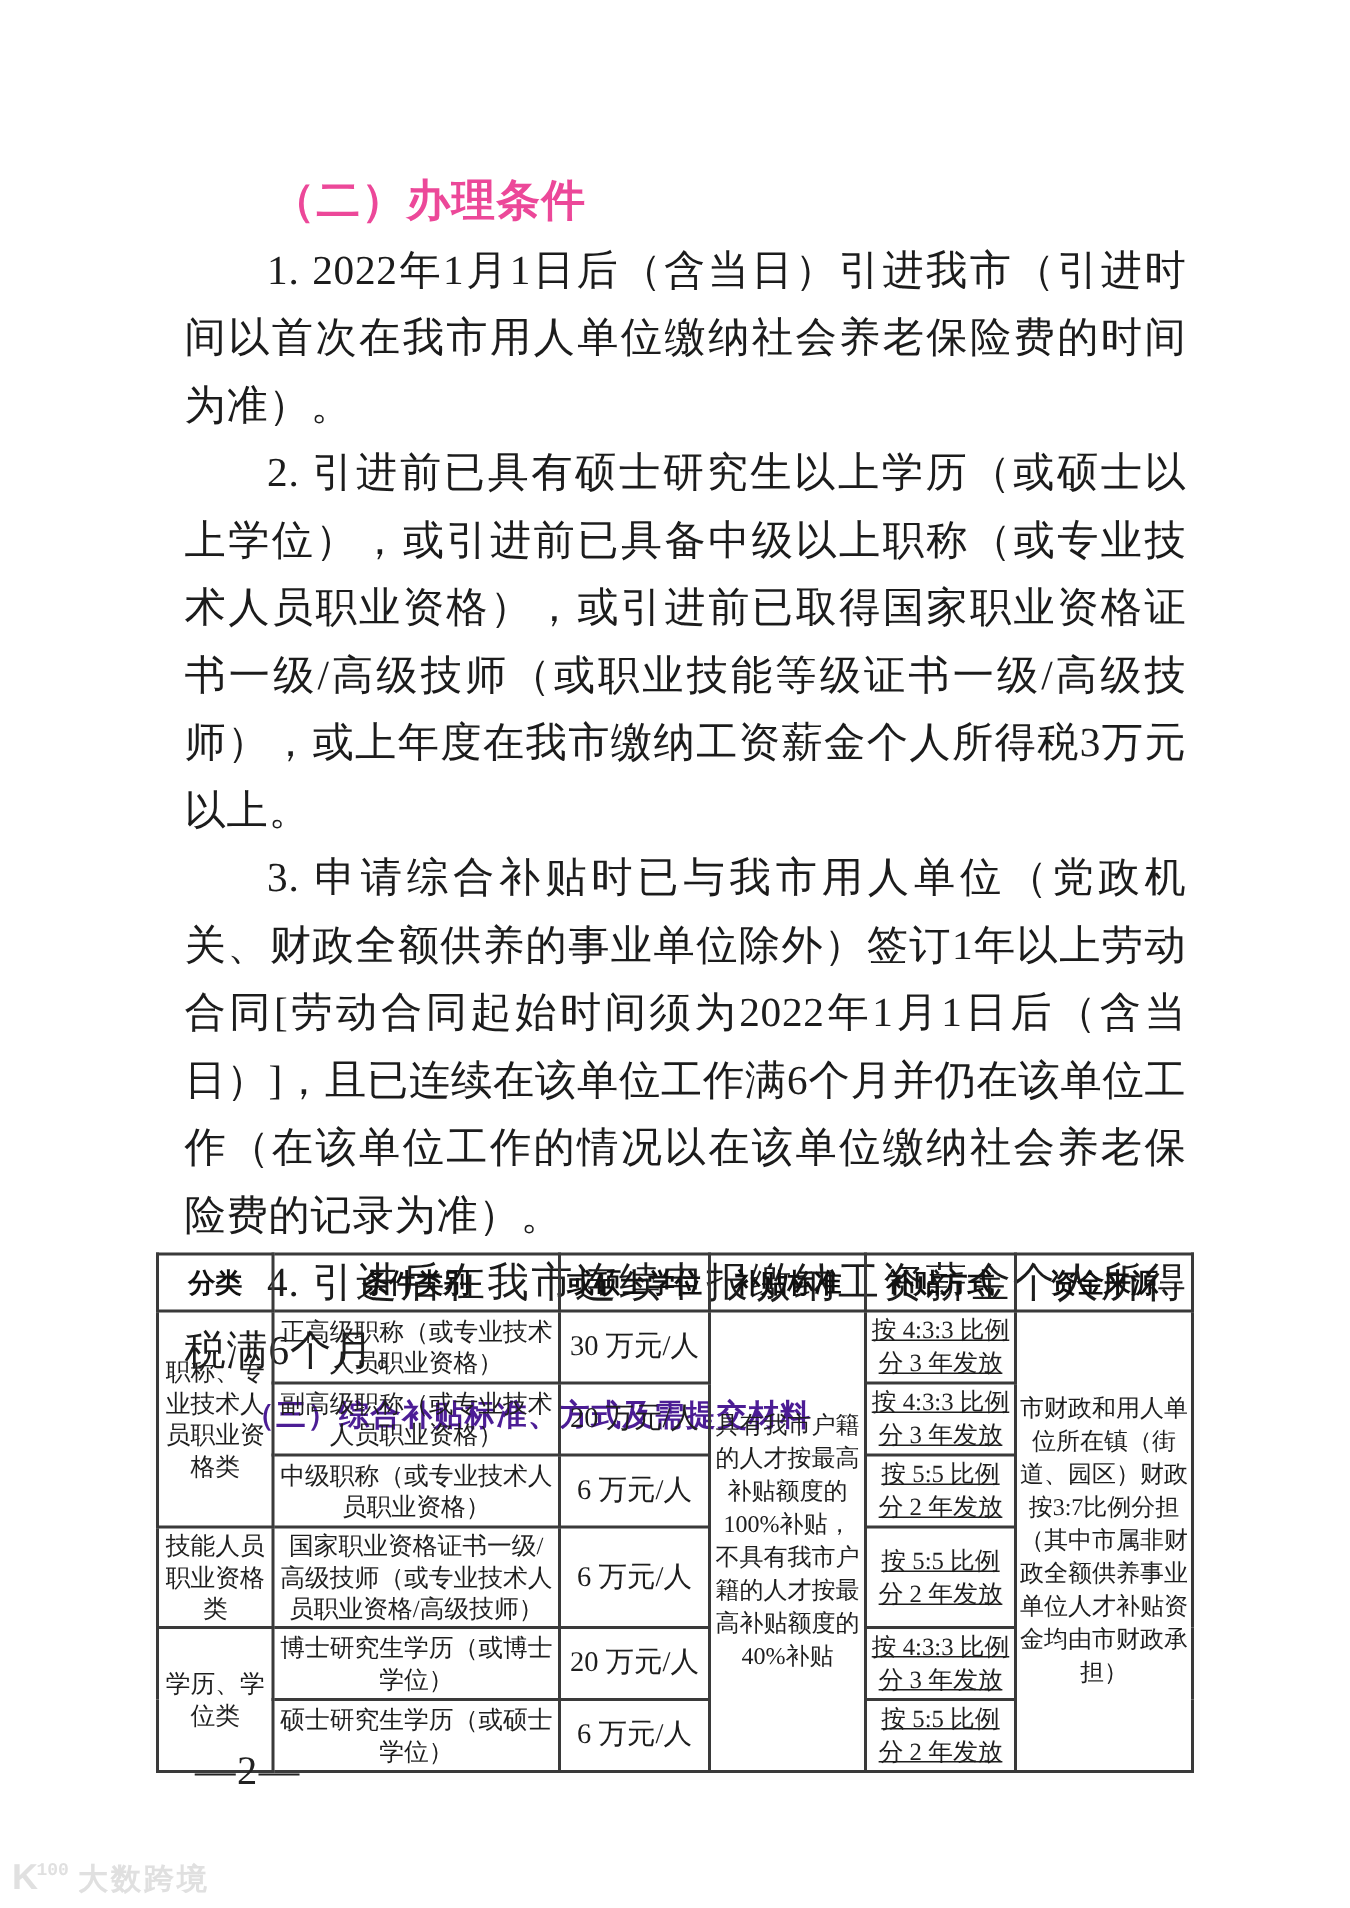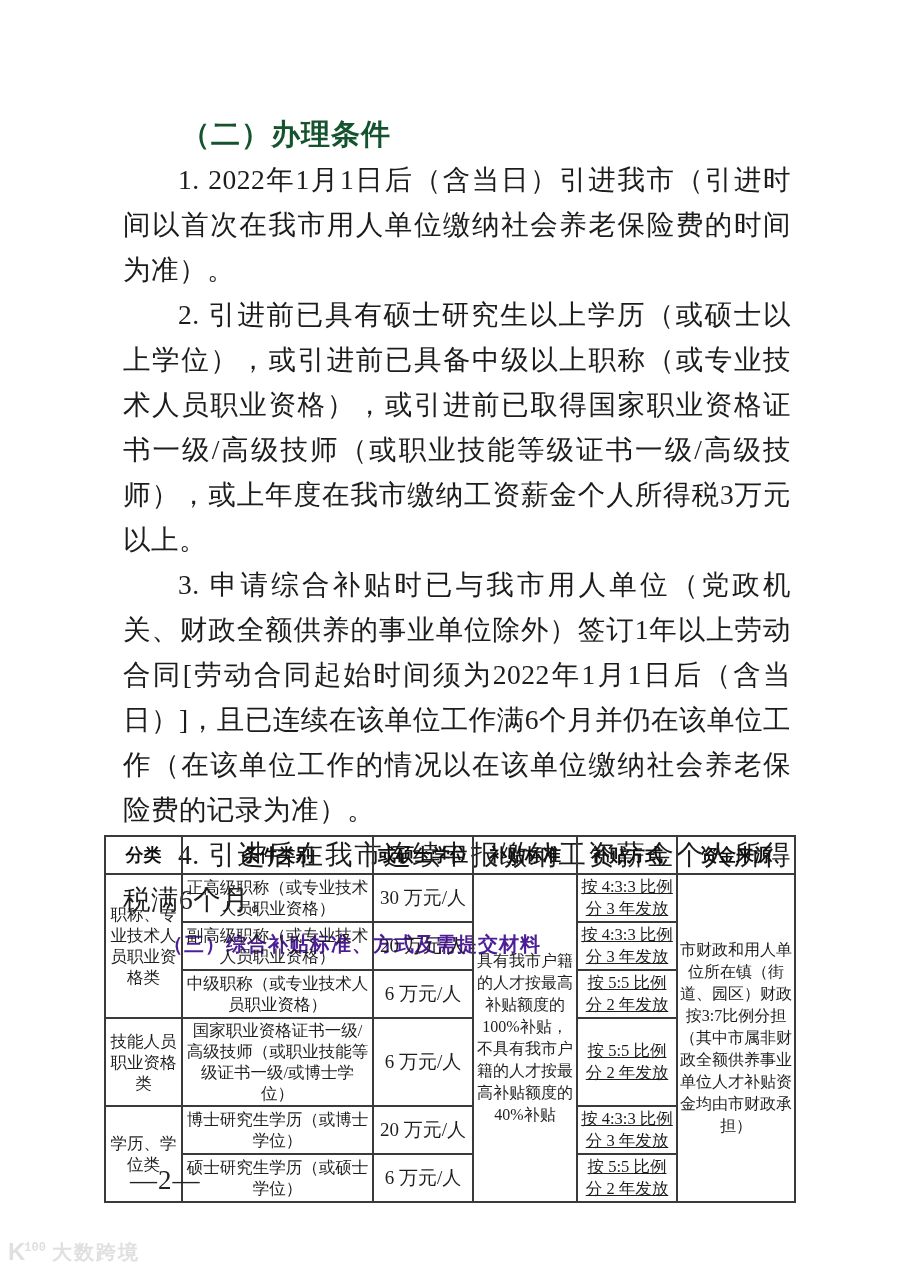--- a/index.html
+++ b/index.html
@@ -5,21 +5,21 @@
   html,body{margin:0;padding:0;}
   body{
     width:900px;height:1272px;background:#ffffff;position:relative;overflow:hidden;
     font-family:"Liberation Serif","DejaVu Serif",serif;color:#1e1e1e;
   }
   .content{
     position:absolute;left:123px;top:112px;width:668px;
   }
   .sec-heading{
     font-size:29px;line-height:45px;font-weight:700;margin:0;
-    text-indent:2em;letter-spacing:1px;color:#14532d;
+    text-indent:2em;letter-spacing:1px;color:#ec4899;
   }
   .para{
     font-size:27.5px;line-height:45px;margin:0;text-indent:2em;
     text-align:justify;color:#1c1c1c;letter-spacing:0.5px;
   }
   .sec-heading-3{
     font-size:20px;line-height:45px;font-weight:700;margin:0;
     text-indent:2em;letter-spacing:1px;color:#4c1d95;
   }
   table.subsidy{
@@ -114,21 +114,21 @@
     <td class="amt">20 万元/人</td>
     <td class="mth">按 4:3:3 比例分 3 年发放</td>
   </tr>
   <tr class="r3">
     <td class="cond">中级职称（或专业技术人员职业资格）</td>
     <td class="amt">6 万元/人</td>
     <td class="mth">按 5:5 比例分 2 年发放</td>
   </tr>
   <tr class="r4">
     <td class="cat">技能人员职业资格类</td>
-    <td class="cond">国家职业资格证书一级/高级技师（或职业技能等级证书一级/或博士学位）</td>
+    <td class="cond">国家职业资格证书一级/高级技师（或专业技术人员职业资格/高级技师）</td>
     <td class="amt">6 万元/人</td>
     <td class="mth">按 5:5 比例分 2 年发放</td>
   </tr>
   <tr class="r5">
     <td class="cat" rowspan="2">学历、学位类</td>
     <td class="cond">博士研究生学历（或博士学位）</td>
     <td class="amt">20 万元/人</td>
     <td class="mth">按 4:3:3 比例分 3 年发放</td>
   </tr>
   <tr class="r6">

